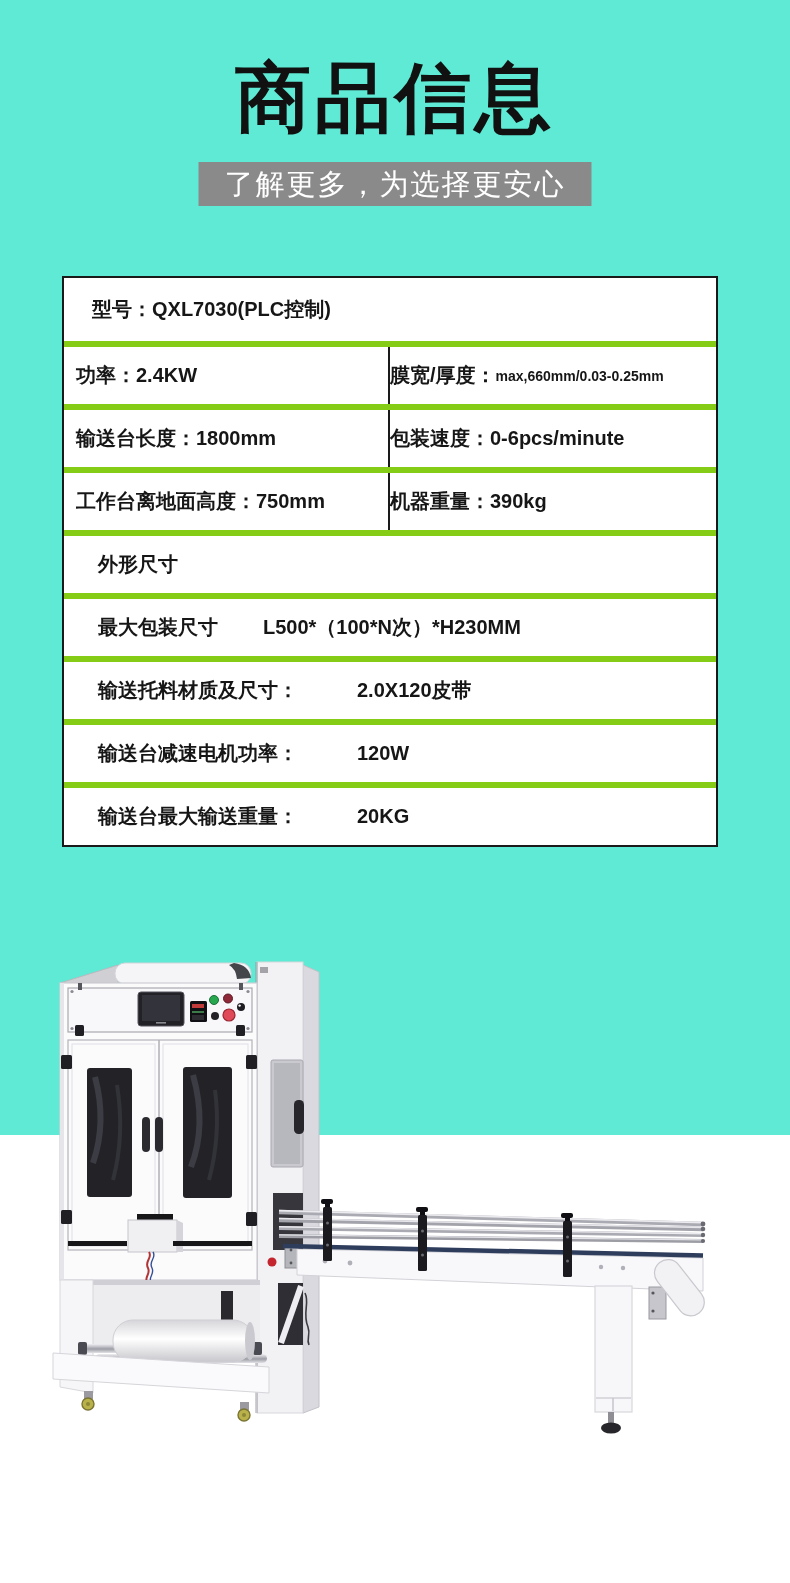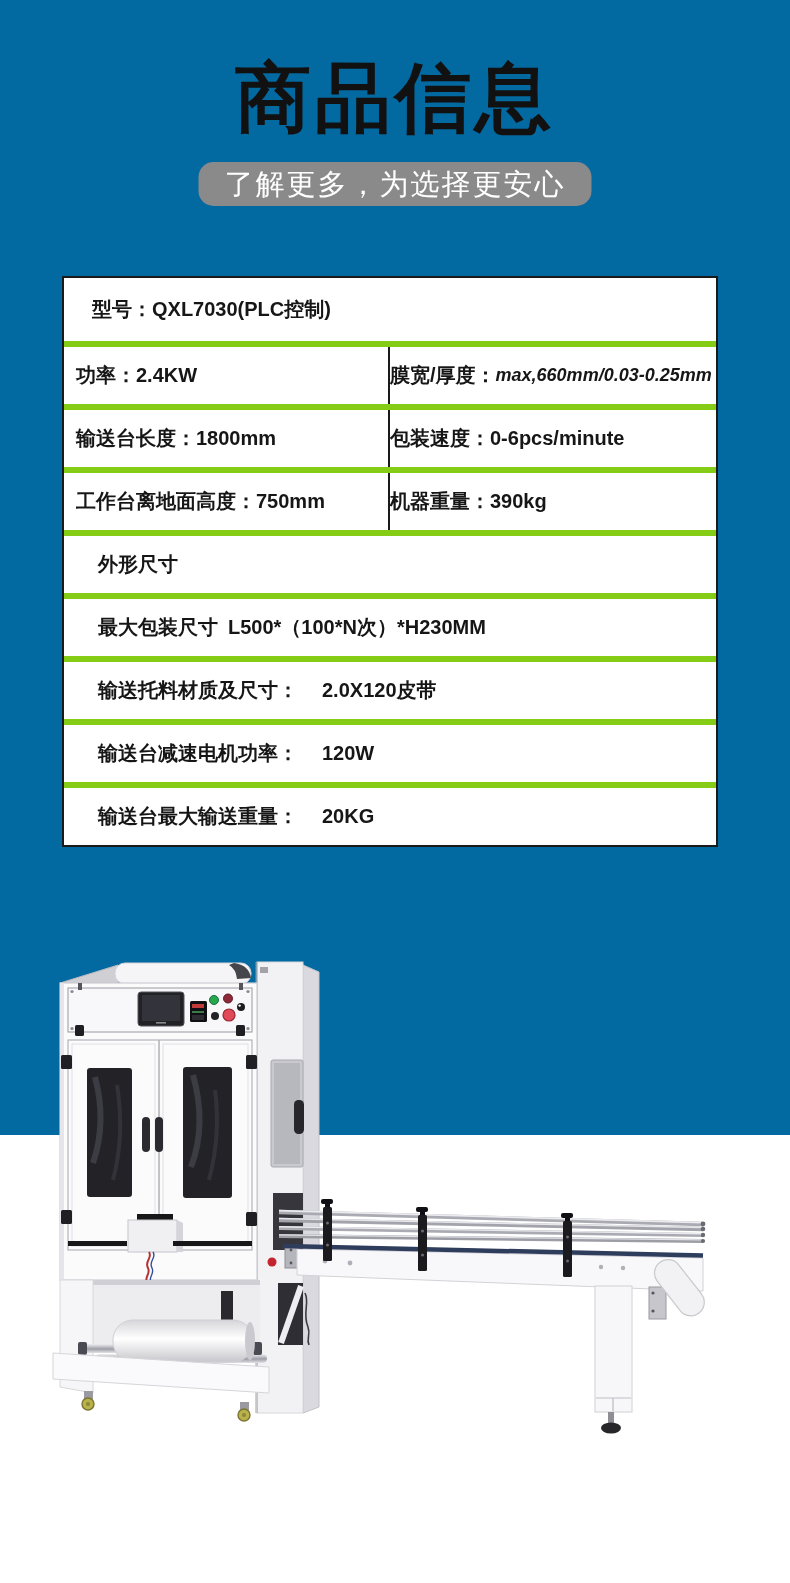--- a/index.html
+++ b/index.html
@@ -1,51 +1,51 @@
 <!DOCTYPE html>
 <html><head>
 <meta charset="utf-8">
 <style>
   html,body{margin:0;padding:0;}
   body{
     width:790px;height:1583px;background:#ffffff;
     font-family:"Liberation Sans","DejaVu Sans",sans-serif;
     position:relative;overflow:hidden;
   }
-  .stage{position:absolute;left:0;top:0;width:790px;height:1135px;background:#0369a1;}
+  .stage{position:absolute;left:0;top:0;width:790px;height:1135px;background:#5eead4;}
 
   
   .page-title{
     position:absolute;left:0;top:50px;width:790px;text-align:center;
     font-size:76px;font-weight:bold;color:#111;letter-spacing:4px;line-height:1.25;
   }
   .subtitle-banner{
     position:absolute;left:50%;top:162px;transform:translateX(-50%);
-    background:#8a8a8a;color:#fff;border-radius:15px;
+    background:#8a8a8a;color:#fff;border-radius:0;
     height:44px;line-height:44px;padding:0 26px;white-space:nowrap;
     font-size:29px;letter-spacing:2px;font-weight:normal;
   }
 
   
   .spec-table{
     position:absolute;left:62px;top:276px;width:656px;
     border:2px solid #1a1a1a;background:#fff;box-sizing:border-box;
     color:#161616;
   }
   .spec-row{display:flex;height:63px;border-top:6px solid #84cc16;box-sizing:border-box;}
   .spec-row:first-child{border-top:none;}
   .cell{display:flex;align-items:center;font-size:20px;font-weight:bold;white-space:nowrap;box-sizing:border-box;}
   .cell .lbl,.cell .val{display:inline-block;}
   .cell-left{width:326px;border-right:2px solid #1a1a1a;padding-left:12px;}
   .cell-right{flex:1;}
   .cell-full{flex:1;padding-left:28px;}
-  .row-indent .cell-full{padding-left:34px;}
+  .row-indent .cell-full{padding-left:34px;gap:35px;}
   .row-gap .lbl{min-width:130px;}
   .row-colon .lbl{margin-right:24px;text-align:right;}
-  .val-small{font-size:18px;font-weight:bold;font-style:italic;}
+  .val-small{font-size:14px;font-weight:bold;}
   .sup{font-size:12px;vertical-align:super;line-height:0;}
 
   
   .machine-wrap{position:absolute;left:45px;top:955px;width:700px;height:500px;}
   .machine-wrap svg{display:block;width:700px;height:500px;}
 </style>
 </head>
 <body>
 
 <div class="stage">

